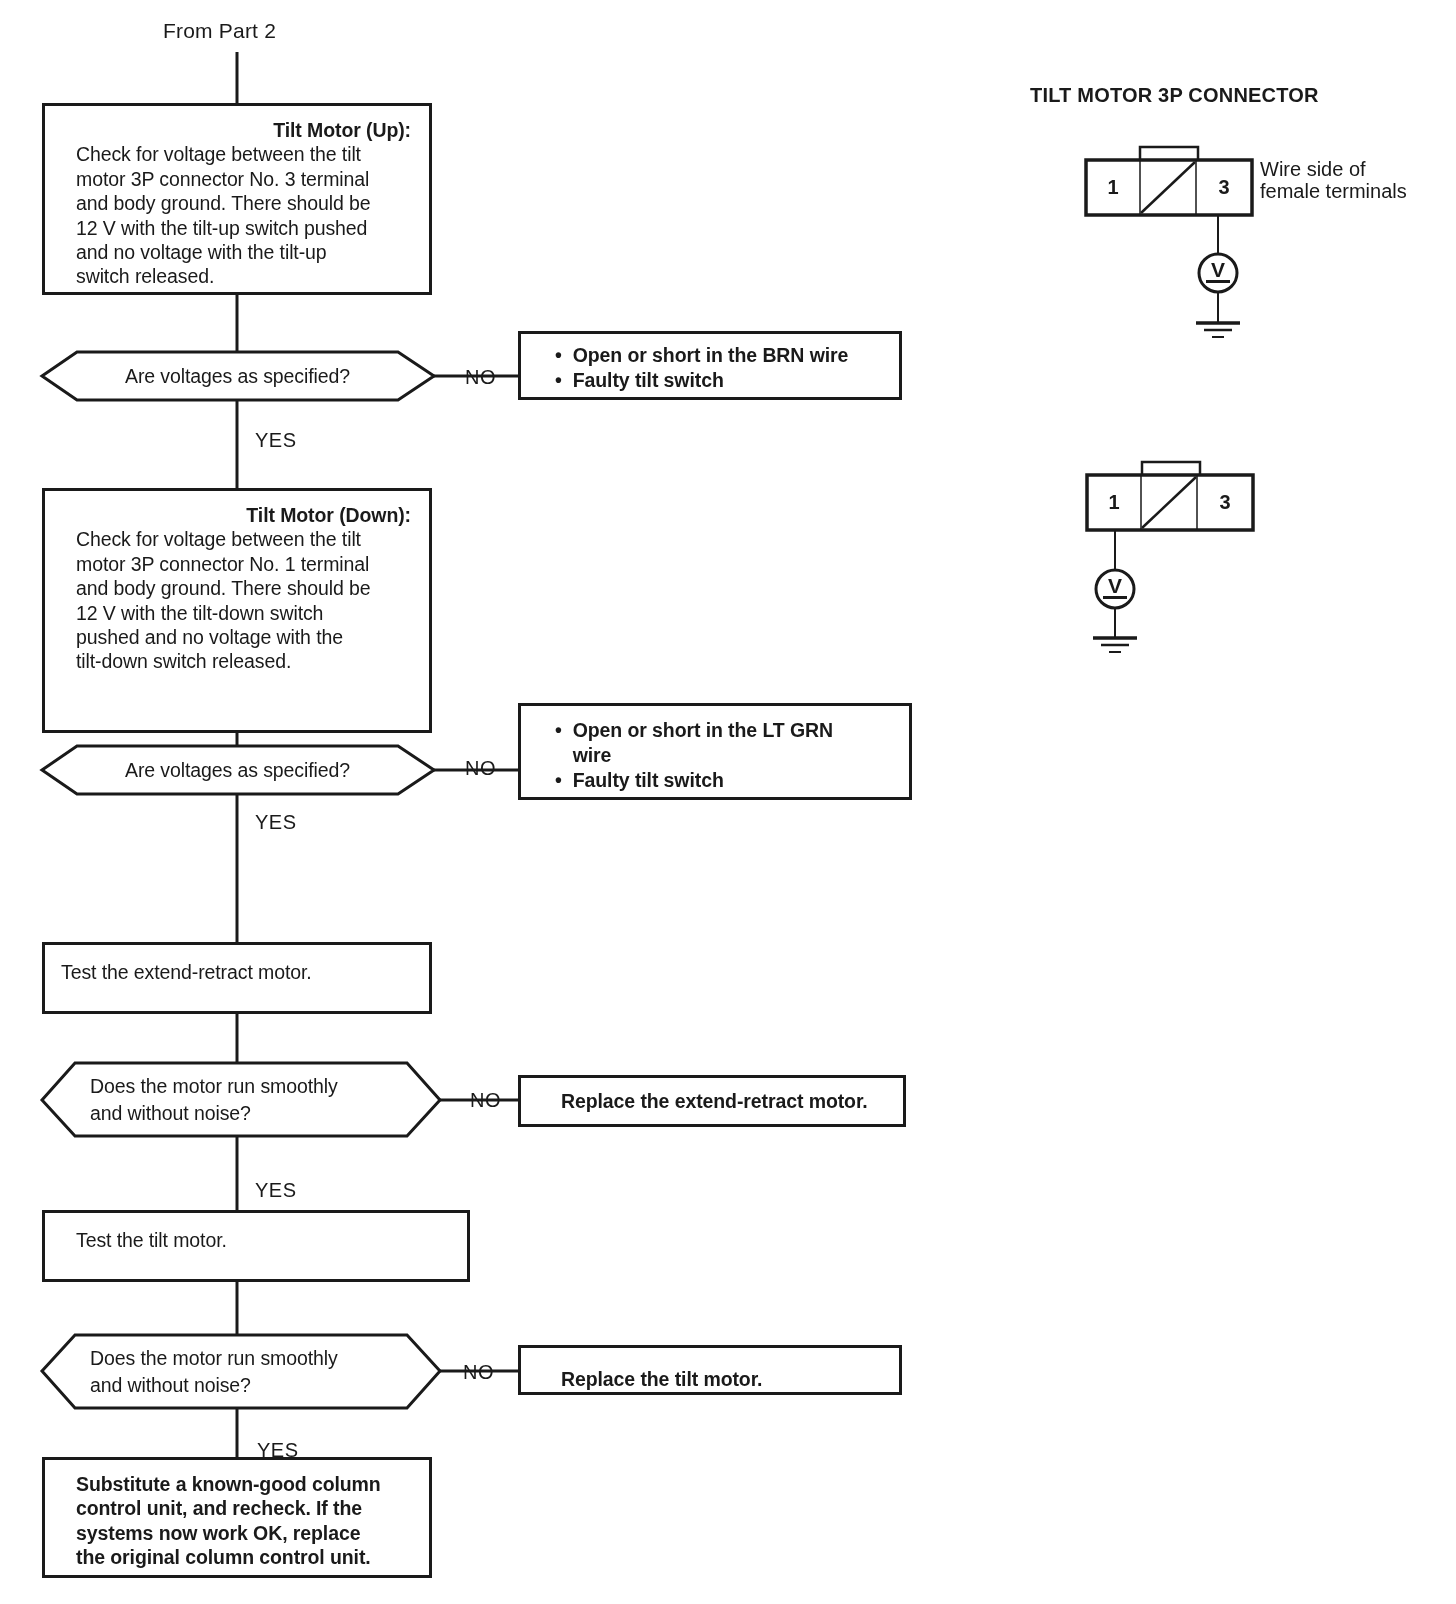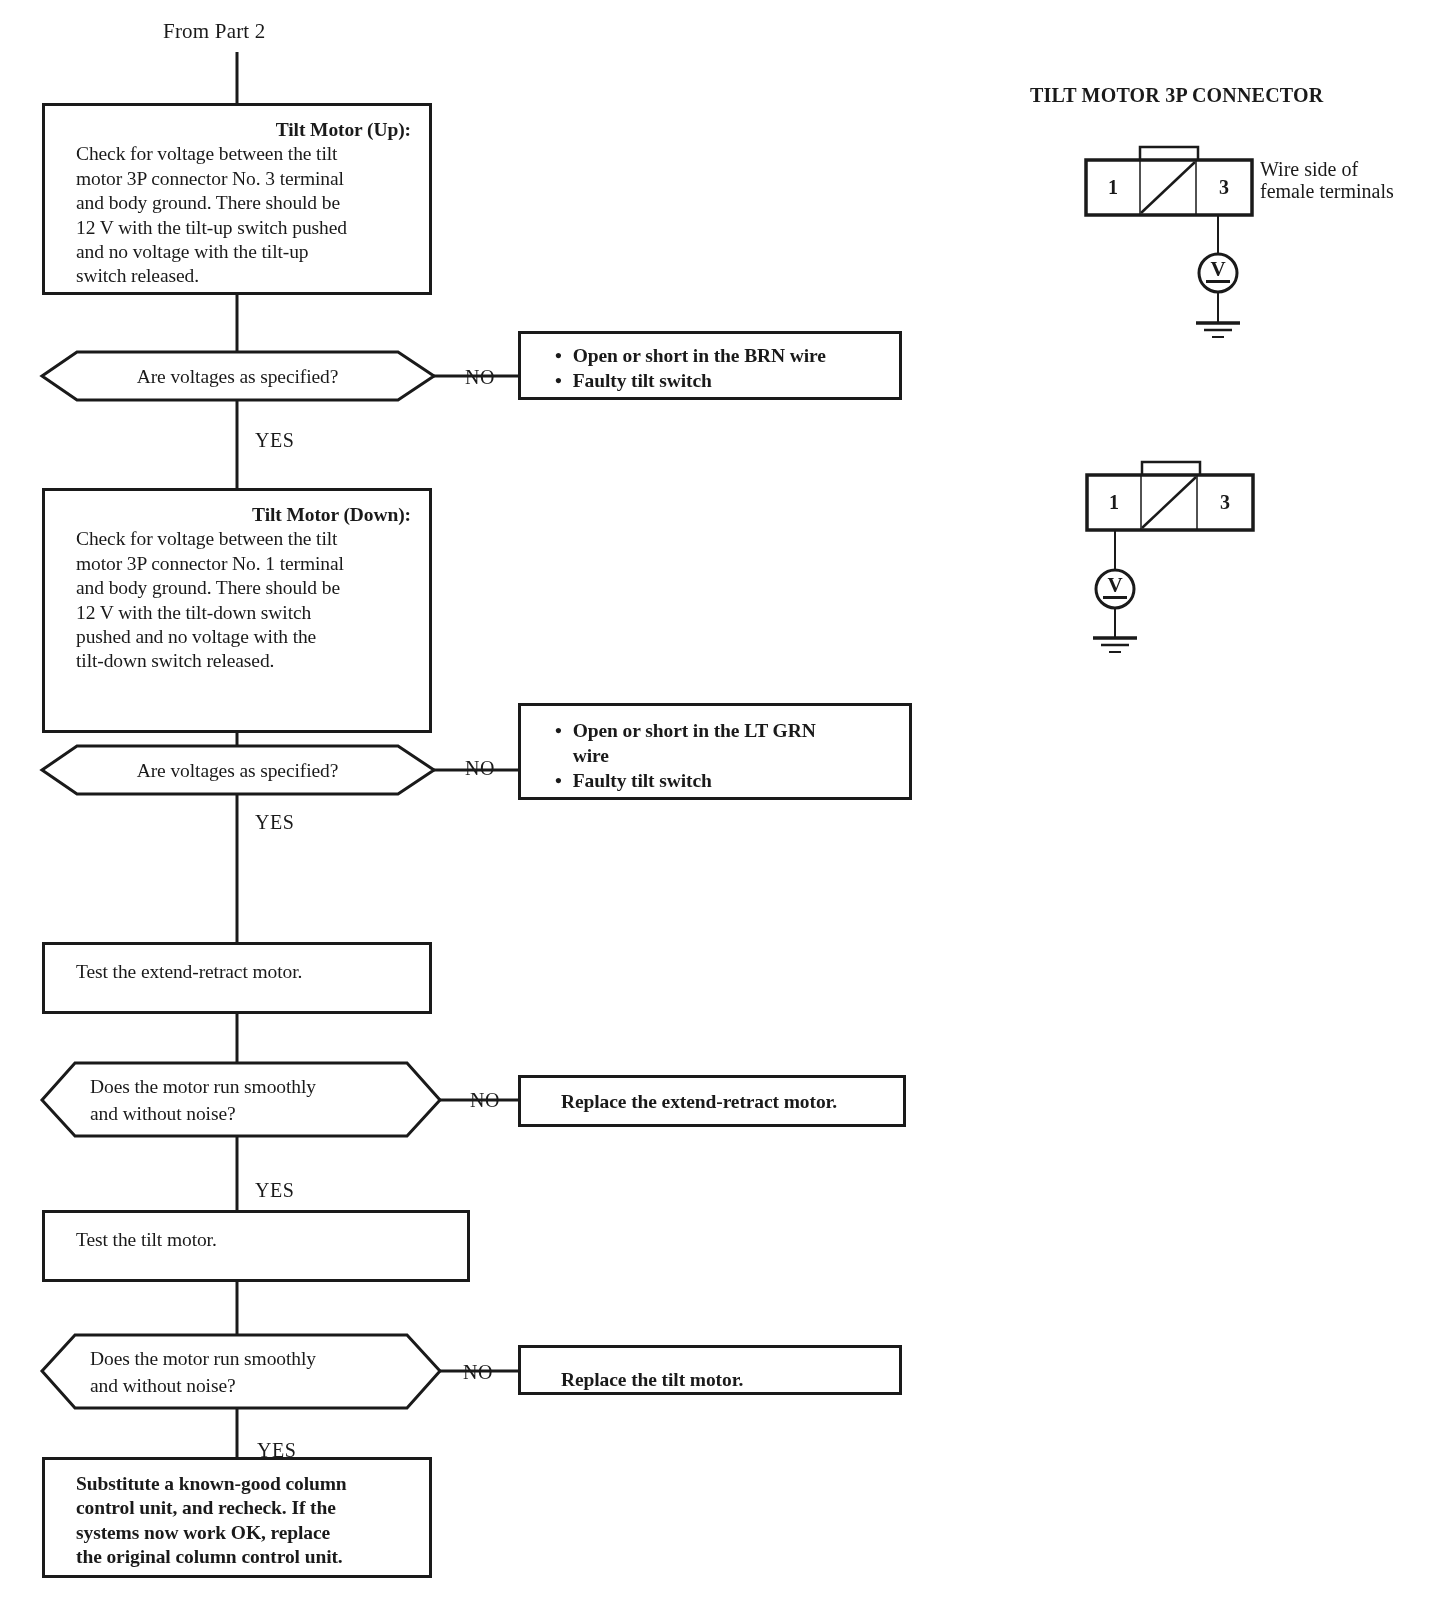--- a/index.html
+++ b/index.html
@@ -1,20 +1,20 @@
 <!DOCTYPE html>
 <html><head>
 <meta charset="utf-8">
 <style>
   html,body{margin:0;padding:0;background:#ffffff;}
   #canvas{
     position:relative;
     width:1456px;height:1604px;
     background:#ffffff;
-    font-family:Liberation Serif, serif;
+    font-family:Liberation Sans, sans-serif;
     color:#1a1a1a;
     overflow:hidden;
     border-radius:7px;
   }
   .abs{position:absolute;}
   .pre{white-space:pre-line;}
   svg.layer{position:absolute;left:0;top:0;width:1456px;height:1604px;}
   svg .stroke{stroke:#1a1a1a;fill:none;}
   svg .fillw{fill:#ffffff;stroke:#1a1a1a;}
 
@@ -147,21 +147,21 @@
       <span class="pre">Open or short in the LT GRN
 wire</span>
     </div>
     <div class="bullet-item">
       <span class="bullet">•</span>
       <span class="pre">Faulty tilt switch</span>
     </div>
   </div>
   <div class="abs branch-label" style="left:255px;top:795px;">YES</div>
 
-  <div class="abs proc-box" style="left:42px;top:942px;width:390px;height:72px;padding:15px 18px 0 31px;">
+  <div class="abs proc-box" style="left:42px;top:942px;width:390px;height:72px;padding:15px 18px 0 16px;">
     <div class="pre">Test the extend-retract motor.</div>
   </div>
 
   <div class="abs decision-text left pre" style="left:90px;top:1063px;width:310px;height:73px;">Does the motor run smoothly
 and without noise?</div>
   <div class="abs branch-label" style="left:470px;top:1073px;">NO</div>
   <div class="abs result-box center" style="left:518px;top:1075px;width:388px;height:52px;padding-left:40px;">
     <span>Replace the extend-retract motor.</span>
   </div>
   <div class="abs branch-label" style="left:255px;top:1163px;">YES</div>

